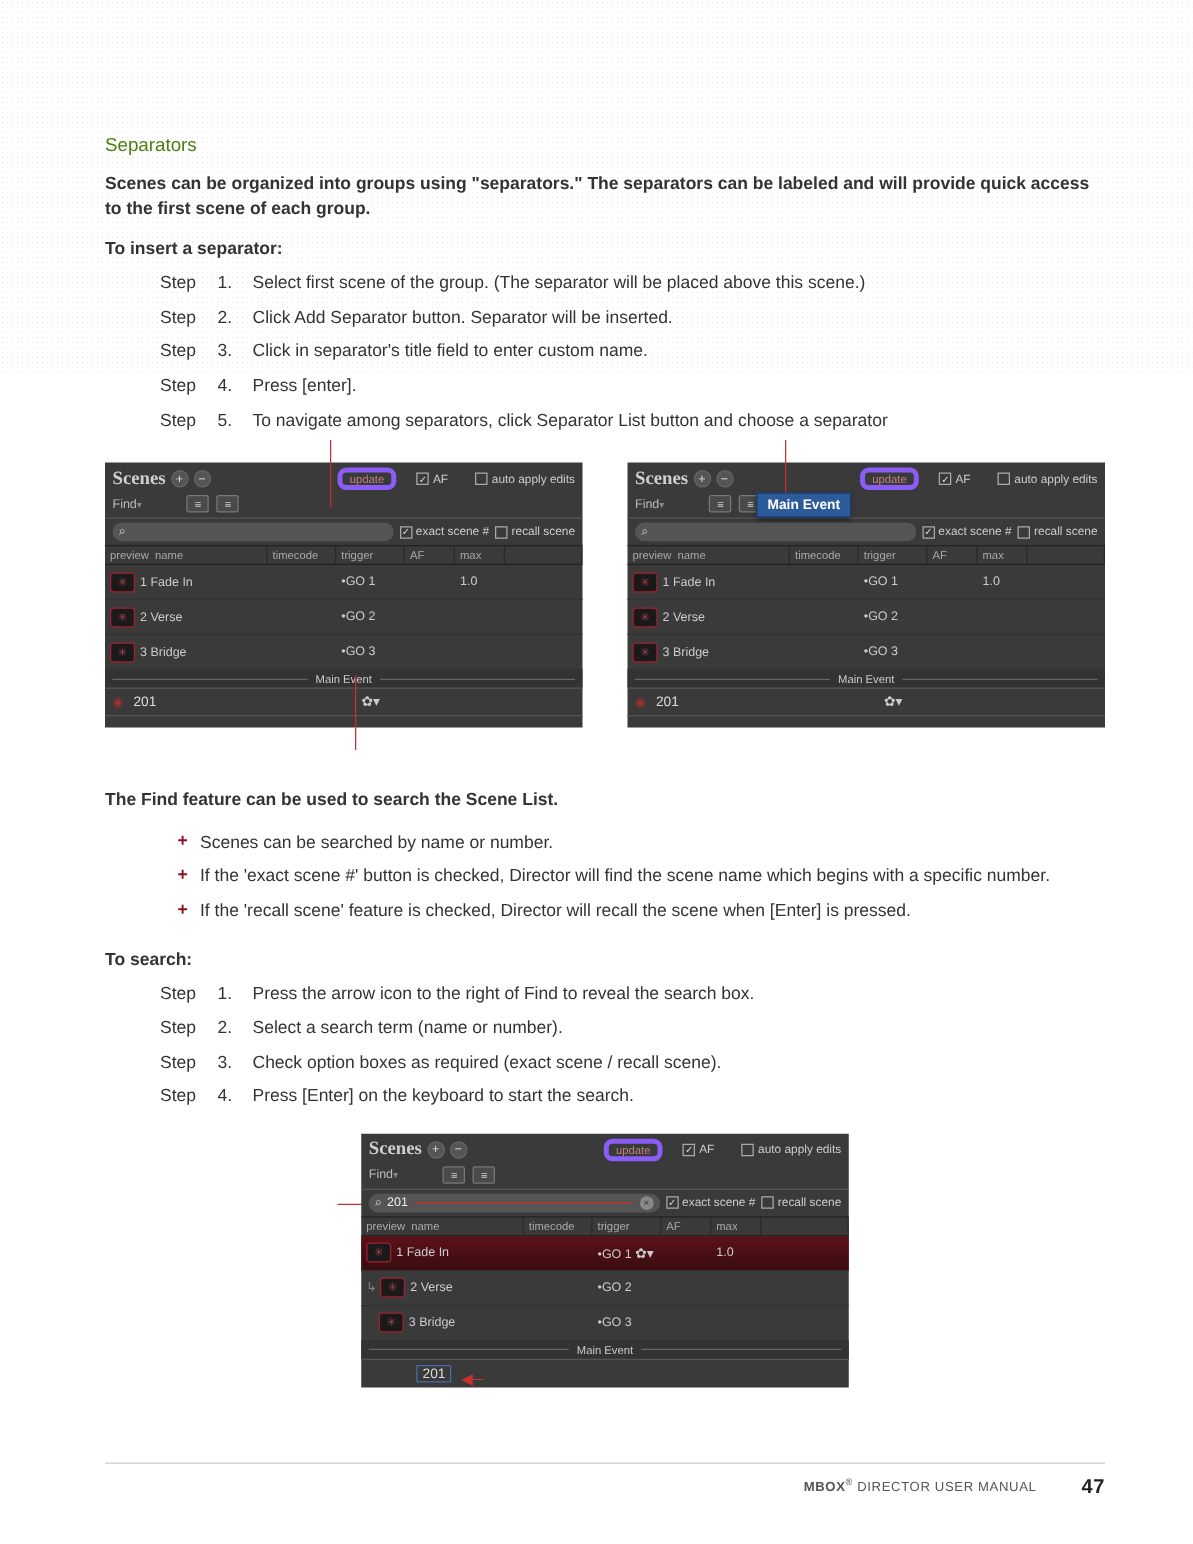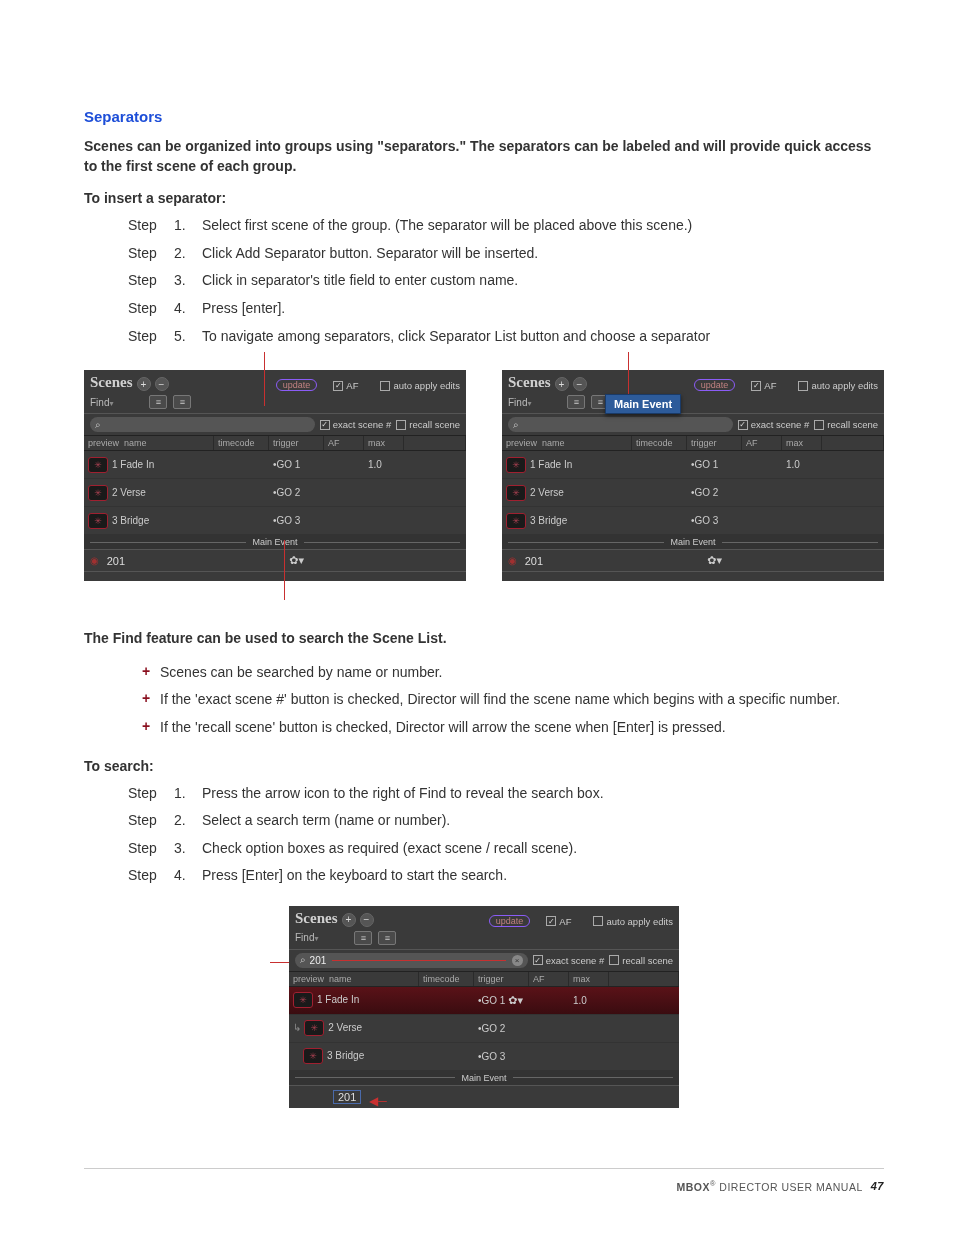--- a/index.html
+++ b/index.html
@@ -22,22 +22,22 @@
     z-index: 0;
     pointer-events: none;
   }
   .page {
     position: relative;
     z-index: 1;
     padding: 108px 70px 40px 84px;
   }
   h2 {
     font-size: 15px;
-    font-weight: bold;
-    color: #1d4ed8;
+    font-weight: normal;
+    color: #4d7c0f;
     margin-bottom: 12px;
   }
   .para { margin-bottom: 14px; line-height: 1.4; font-weight: bold; }
   .sub { font-weight: bold; margin-bottom: 10px; }
   .steps, .bullets { margin-bottom: 20px; margin-left: 44px; }
   .step-row { display: flex; margin-bottom: 8px; line-height: 1.4; }
   .step-label { width: 46px; flex-shrink: 0; }
   .step-num { width: 28px; flex-shrink: 0; }
   .step-text { flex: 1; }
   .bullet-row { display: flex; margin-bottom: 8px; padding-left: 14px; }
@@ -48,33 +48,33 @@
   .panel-row { display: flex; gap: 36px; margin: 24px 0 48px 0; justify-content: flex-start; }
   .panel {
     background: #3a3a3a;
     color: #ccc;
     font-size: 10px;
     width: 385px;
     position: relative;
   }
   .panel-single-wrap { display:flex; justify-content:center; margin: 16px 0 60px 0; position:relative;}
   .p-head {
-    display: flex; align-items: flex-end; padding: 4px 6px 2px 6px; gap: 4px;
+    display: flex; align-items: center; padding: 4px 6px 2px 6px; gap: 4px;
   }
   .p-title {
     font-size: 15px; font-weight: bold; color: #d0d0d0;
     font-family: Georgia, serif;
   }
   .circ {
     width: 14px; height: 14px; border-radius: 50%; background:#555;
     display:inline-flex; align-items:center; justify-content:center;
     color:#ddd; font-size:10px; border:1px solid #666;
   }
   .pill {
-    border: 1px solid #8b5cf6; color:#c08080; border-radius: 7px;
+    border: 4px solid #8b5cf6; color:#c08080; border-radius: 7px;
     padding: 0 6px; font-size: 9px;
   }
   .chk { display:inline-flex; align-items:center; gap:3px; font-size:9.5px; color:#ccc;}
   .chkbox { width:10px; height:10px; border:1px solid #aaa; display:inline-flex; align-items:center; justify-content:center; font-size:8px; color:#ddd; }
   .chkbox.on::before { content:"✓"; }
   .p-sub { display:flex; align-items:center; gap:6px; padding: 2px 6px 4px 6px;}
   .findlbl { font-size:10px; color:#bbb; }
   .triangle { font-size:8px; color:#888;}
   .sepbtn { width:18px; height:14px; border:1px solid #777; background:#4a4a4a; border-radius:2px; display:inline-flex; align-items:center; justify-content:center; font-size:9px;}
   .dropdown-open {
@@ -121,27 +121,27 @@
   .red-guide-h { position:absolute; height:1px; background:#c83030;}
   .arrowhead { position:absolute; width:0;height:0;border-top:4px solid transparent;border-bottom:4px solid transparent;}
 
   
   .page-footer {
     border-top: 1px solid #ccc;
     margin-top: 40px;
     padding-top: 10px;
     display: flex;
     justify-content: flex-end;
-    align-items: flex-end;
-    gap: 8px;
+    align-items: flex-start;
+    gap: 36px;
     font-size: 10.5px;
     letter-spacing: 0.5px;
     color: #555;
   }
-  .page-footer .pn { font-weight: bold; color: #222; font-size:11px;font-style:italic;}
+  .page-footer .pn { font-weight: bold; color: #222; font-size:16px;}
   sup { font-size: 0.7em; }
 </style>
 </head>
 <body>
 <div class="bg-dots"></div>
 
 <div class="page">
 
   <h2>Separators</h2>
   <p class="para">Scenes can be organized into groups using "separators." The separators can be labeled and will provide quick access to the first scene of each group.</p>
@@ -346,21 +346,21 @@
     <div class="bullet-row">
         <span class="bullet-plus">+</span>
         <span class="bullet-text">Scenes can be searched by name or number.</span>
       </div>
     <div class="bullet-row">
         <span class="bullet-plus">+</span>
         <span class="bullet-text">If the 'exact scene #' button is checked, Director will find the scene name which begins with a specific number.</span>
       </div>
     <div class="bullet-row">
         <span class="bullet-plus">+</span>
-        <span class="bullet-text">If the 'recall scene' button is checked, Director will arrow the scene when [Enter] is pressed.</span>
+        <span class="bullet-text">If the 'recall scene' feature is checked, Director will recall the scene when [Enter] is pressed.</span>
       </div>
   </div>
   <p class="sub">To search:</p>
   <div class="steps">
     <div class="step-row">
         <span class="step-label">Step</span>
         <span class="step-num">1.</span>
         <span class="step-text">Press the arrow icon to the right of Find to reveal the search box.</span>
       </div>
     <div class="step-row">

